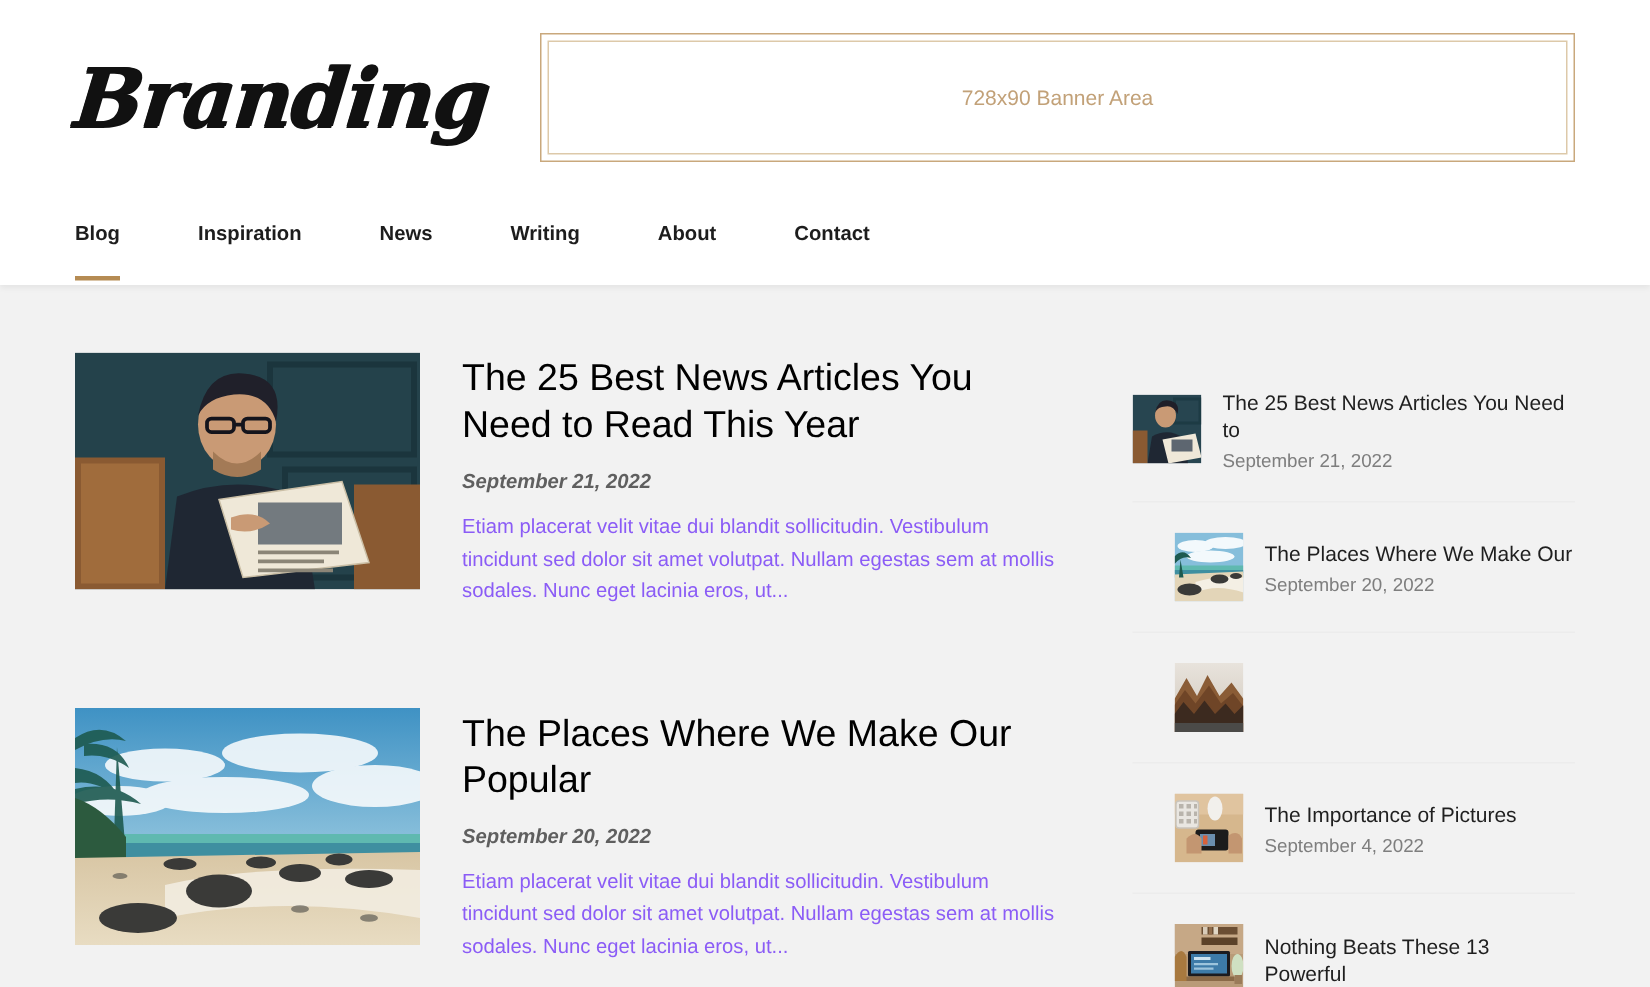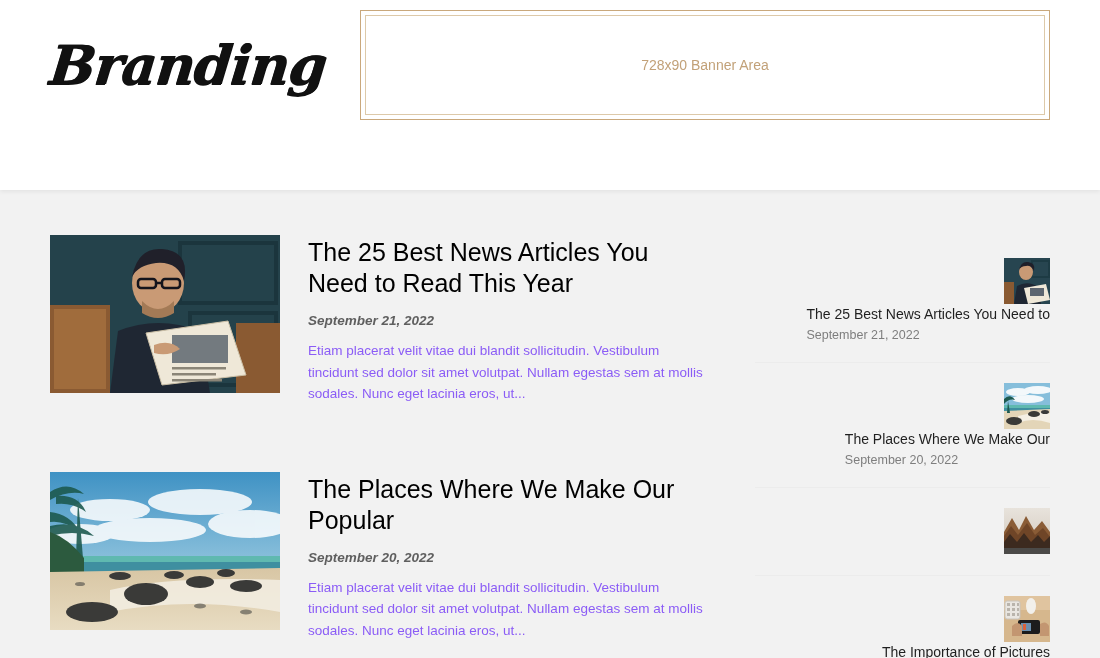--- a/index.html
+++ b/index.html
@@ -53,21 +53,21 @@
     letter-spacing:5px;
     color:#111111;
     text-align:right;
     margin-top:-6px;
     padding-right:16px;
   }
 
   .banner {
     margin-left:50px;
     flex:1 1 auto;
-    height:110px;
+    height:86px;
     border:1px solid #c9a87c;
     padding:4px;
     display:flex;
   }
   .banner-inner {
     flex:1;
     border:1px solid #ddc9a9;
     display:flex;
     align-items:center;
     justify-content:center;
@@ -170,26 +170,25 @@
   .widget-title::after {
     content:"";
     position:absolute;
     left:0; bottom:0;
     width:46px; height:2px;
     background:#c0a070;
   }
   .popular-list { margin-top:23px; }
   .popular-item {
     display:flex;
-    align-items:flex-end;
+    align-items:center;
     padding-bottom:20px;
     margin-bottom:0;
     border-bottom:1px solid #ececec;
     cursor:pointer;
-    flex-direction:column;
   }
   .popular-item + .popular-item { padding-top:20px;padding-left:28px; }
   .popular-item:last-child { border-bottom:none; }
   .pop-thumb {
     width:46px; height:46px;
     flex:0 0 46px;
     overflow:hidden;
   }
   .pop-thumb svg { display:block; width:46px; height:46px; }
   .pop-text { margin-left:14px; padding-top:1px; }
@@ -215,20 +214,28 @@
     </div>
 
     <div class="banner">
       <div class="banner-inner">
         <span class="banner-text">728x90 Banner Area</span>
       </div>
     </div>
 
   </div>
 
+  <nav class="main-nav" id="nav-root">
+      <div class="nav-item active">Blog</div>
+      <div class="nav-item">Inspiration</div>
+      <div class="nav-item">News</div>
+      <div class="nav-item">Writing</div>
+      <div class="nav-item">About</div>
+      <div class="nav-item">Contact</div>
+    </nav>
 </header>
 
 <div class="page-body">
 
   <main class="content-col" id="articles-root">
       <article class="article">
         <div class="article-thumb">
           <svg viewBox="0 0 230 158" preserveAspectRatio="none" width="230" height="158">
     <rect width="230" height="158" fill="#24424b"></rect>
     <rect x="130" y="8" width="96" height="60" fill="none" stroke="#1b353d" stroke-width="4"></rect>

